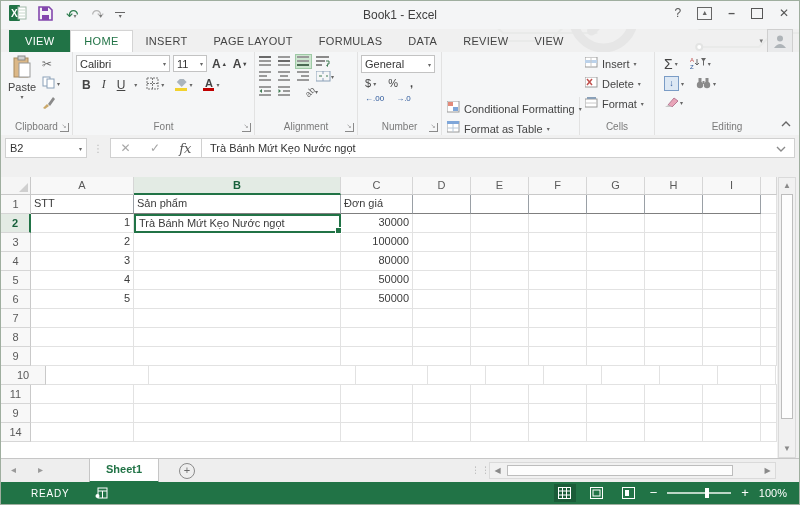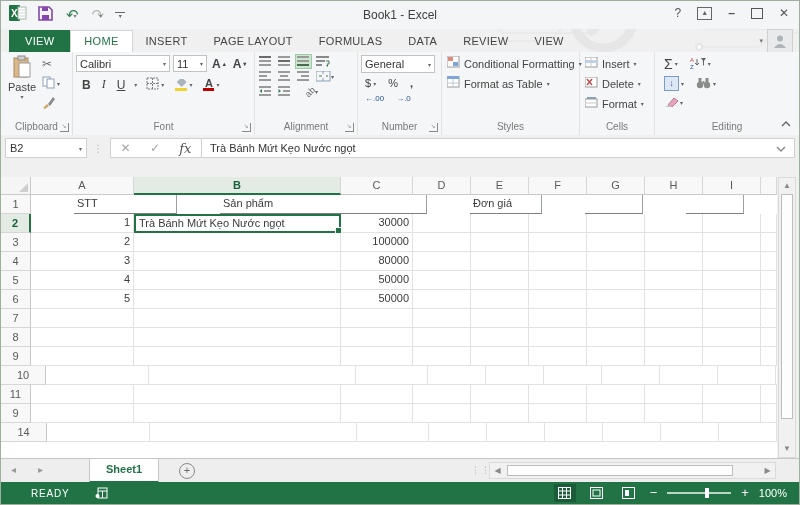--- a/index.html
+++ b/index.html
@@ -58,21 +58,21 @@
   .g-align{width:103px;}
   .acol{display:flex;flex-direction:column;gap:2px;width:100%;}
   .arow{display:flex;align-items:center;gap:4px;}
   .abtn{padding:1px;display:inline-flex;align-items:center;}
   .abtn.hl{background:#cde6d0;outline:1px solid #9fcaa6;}
   .g-num{width:84px;}
   .ncol{display:flex;flex-direction:column;gap:3px;width:100%;}
   .nsel{width:74px;height:18px;}
   .nrow{display:flex;align-items:center;gap:8px;padding-left:2px;color:#444;}
   .dec{font-size:8px;color:#2b579a;}
-  .g-styles{width:138px;}
+  .g-styles{width:138px;margin-top:45px;}
   .scol{display:flex;flex-direction:column;gap:2px;padding-left:2px;}
   .srow{display:flex;align-items:center;gap:4px;font-size:11px;color:#444;line-height:18px;white-space:nowrap;}
   .g-cells{width:75px;}
   .g-edit{width:96px;}
   .ecol{display:flex;flex-direction:column;gap:3px;}
   .erow{display:flex;align-items:center;gap:8px;}
   .sigma{font-size:14px;color:#444;line-height:14px;}
   .fillbox{width:13px;height:13px;background:#dde8f4;border:1px solid #7a9cc6;color:#2b579a;font-size:9px;text-align:center;line-height:12px;}
   .collapse{position:absolute;right:8px;bottom:4px;}
   .g-last{border-right:none;flex:1;}
@@ -93,21 +93,21 @@
   .grow{display:flex;height:19px;}
   .grow.hdr{height:18px;}
   .corner{width:30px;box-sizing:border-box;background:#f5f5f5;border-right:1px solid #c9c9c9;border-bottom:1px solid #c9c9c9;position:relative;flex:none;}
   .corner::after{content:"";position:absolute;right:2px;bottom:2px;border-left:9px solid transparent;border-bottom:9px solid #cfcfcf;}
   .ch{box-sizing:border-box;background:#f8f8f8;border-right:1px solid #d6d6d6;border-bottom:1px solid #c9c9c9;text-align:center;line-height:17px;color:#5a5a5a;flex:none;}
   .ch.sel{background:#e3ebe4;color:#17603b;border-bottom:2px solid #217346;font-weight:bold;}
   .rh{width:30px;box-sizing:border-box;background:#f8f8f8;border-right:1px solid #c9c9c9;border-bottom:1px solid #d6d6d6;text-align:center;color:#5a5a5a;line-height:18px;flex:none;}
   .rh.sel{background:#e3ebe4;color:#17603b;border-right:2px solid #217346;font-weight:bold;}
   .cell{box-sizing:border-box;border-right:1px solid #e2e2e2;border-bottom:1px solid #e2e2e2;padding:0 3px;line-height:17px;white-space:nowrap;overflow:hidden;flex:none;}
   .cell.num{text-align:right;}
-  .cell.t1{border-right-color:#9aa0a6;border-bottom-color:#7f7f7f;margin-left:43px;}
+  .cell.t1{border-right-color:#9aa0a6;border-bottom-color:#7f7f7f;}
   .cell.selc{position:relative;border:2px solid #217346;line-height:14px;overflow:visible;z-index:2;}
   .handle{position:absolute;right:-3px;bottom:-3px;width:5px;height:5px;background:#217346;border:1px solid #fff;}
 
   
   .vscroll{position:absolute;top:176px;right:3px;width:18px;height:281px;background:#f1f1f1;border:1px solid #dadada;box-sizing:border-box;display:flex;flex-direction:column;}
   .varr{height:16px;text-align:center;color:#8a8a8a;font-size:8px;line-height:16px;}
   .vthumb{margin:0 2px;height:225px;background:#fdfdfd;border:1px solid #bdbdbd;box-sizing:border-box;}
   .vspace{flex:1;}
 
   
@@ -723,21 +723,21 @@
         <div class="cell" style="width: 72px;"></div>
         <div class="cell" style="width: 58px;"></div>
         <div class="cell" style="width: 58px;"></div>
         <div class="cell" style="width: 58px;"></div>
         <div class="cell" style="width: 58px;"></div>
         <div class="cell" style="width: 58px;"></div>
         <div class="cell" style="width: 58px;"></div>
         <div class="cell" style="width: 16px;"></div>
       </div>
       <div class="grow">
-        <div class="rh" style="width: 46px;">14</div>
+        <div class="rh" style="width: 30px;">14</div>
         <div class="cell" style="width: 103px;"></div>
         <div class="cell" style="width: 207px;"></div>
         <div class="cell" style="width: 72px;"></div>
         <div class="cell" style="width: 58px;"></div>
         <div class="cell" style="width: 58px;"></div>
         <div class="cell" style="width: 58px;"></div>
         <div class="cell" style="width: 58px;"></div>
         <div class="cell" style="width: 58px;"></div>
         <div class="cell" style="width: 58px;"></div>
         <div class="cell" style="width: 16px;"></div>

